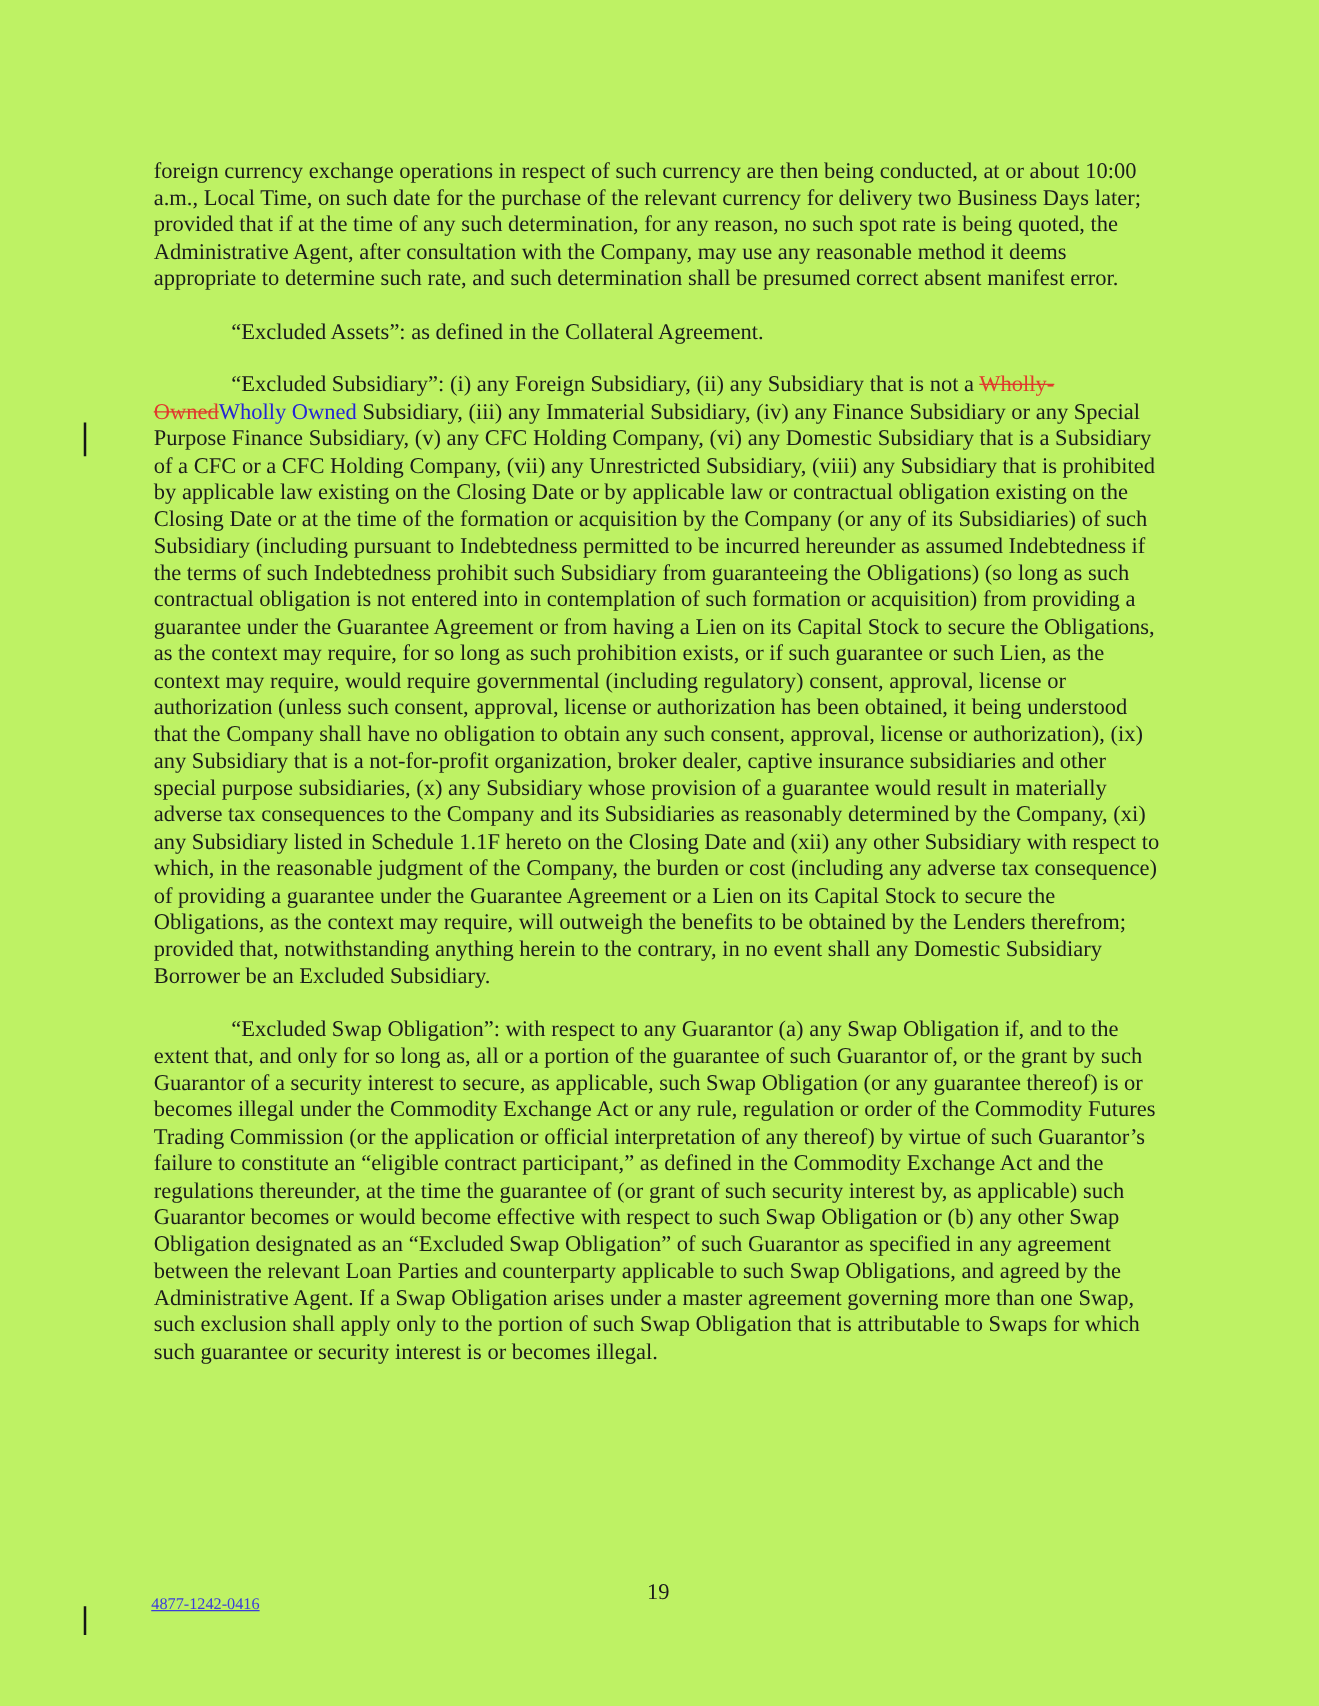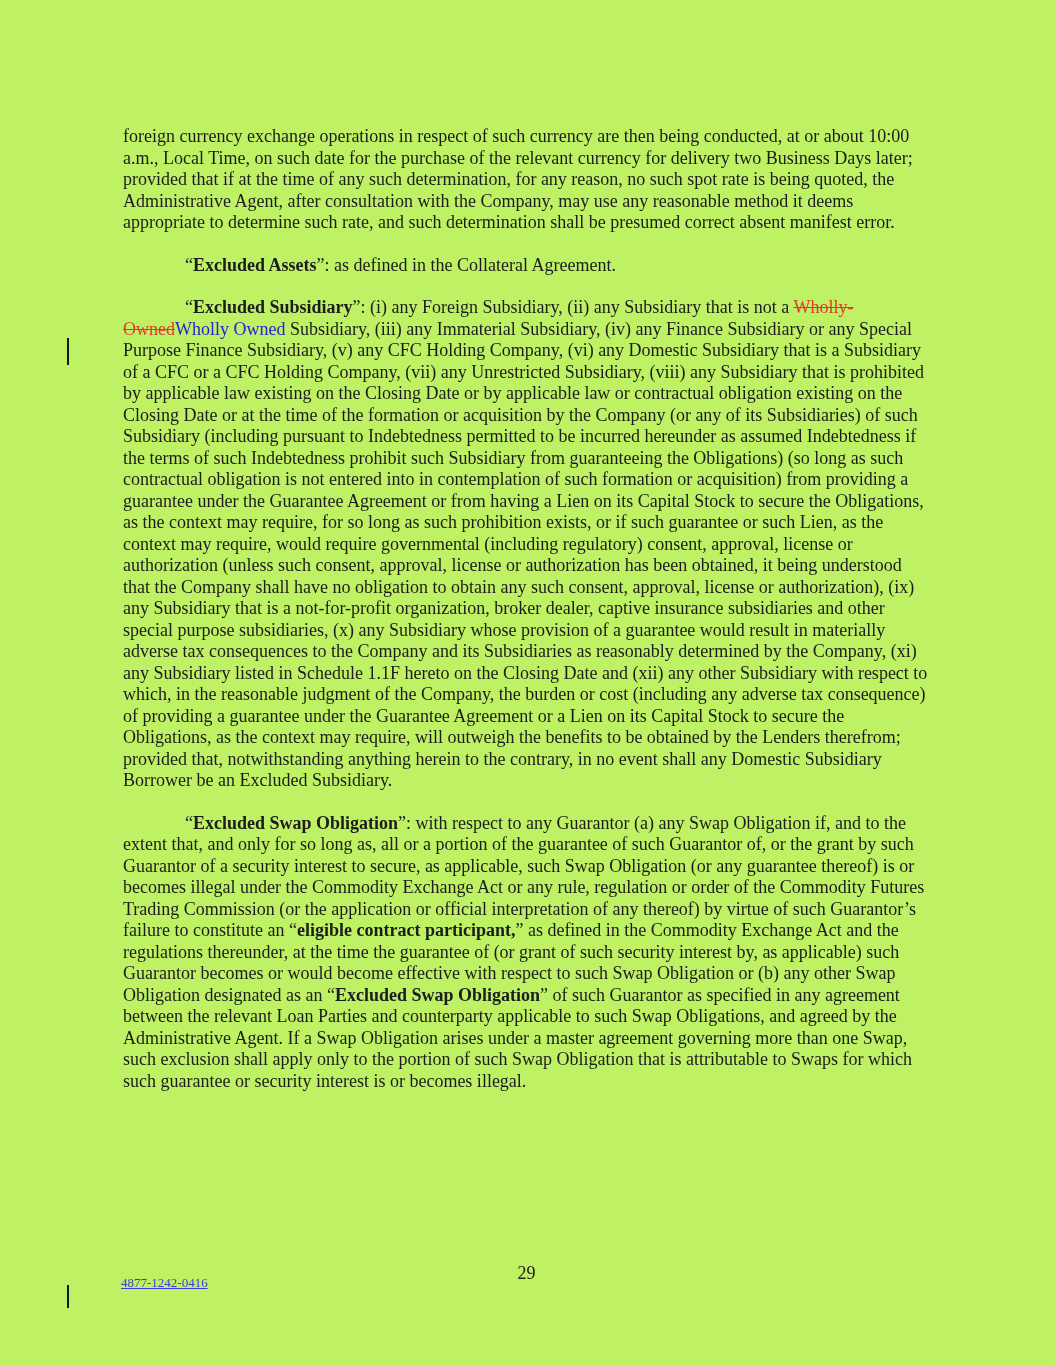--- a/index.html
+++ b/index.html
@@ -24,21 +24,21 @@
     font-size: 18px;
     line-height: 21.5px;
     text-align: left;
   }
   .body-text p {
     margin: 0 0 21px 0;
   }
   .body-text p.indent {
     text-indent: 62px;
   }
-  .run-bold { font-weight: bold; }
+  .run-bold { font-weight: normal; }
   .run-deletion {
     color: var(--del-color, #e03a2e);
     text-decoration: line-through;
   }
   .run-insertion {
     color: var(--ins-color, #2424d6);
   }
   .change-bar {
     position: absolute;
     left: 67px;
@@ -73,15 +73,15 @@
   <div class="change-bar bar-1"></div>
   <div class="change-bar bar-2"></div>
 
   <div class="body-text">
       <p><span>foreign currency exchange operations in respect of such currency are then being conducted, at or about 10:00 a.m., Local Time, on such date for the purchase of the relevant currency for delivery two Business Days later; provided that if at the time of any such determination, for any reason, no such spot rate is being quoted, the Administrative Agent, after consultation with the Company, may use any reasonable method it deems appropriate to determine such rate, and such determination shall be presumed correct absent manifest error.</span></p>
       <p class="indent"><span>“</span><span class="run-bold">Excluded Assets</span><span>”: as defined in the Collateral Agreement.</span></p>
       <p class="indent"><span>“</span><span class="run-bold">Excluded Subsidiary</span><span>”: (i) any Foreign Subsidiary, (ii) any Subsidiary that is not a </span><span class="run-deletion">Wholly-Owned</span><span class="run-insertion">Wholly Owned</span><span> Subsidiary, (iii) any Immaterial Subsidiary, (iv) any Finance Subsidiary or any Special Purpose Finance Subsidiary, (v) any CFC Holding Company, (vi) any Domestic Subsidiary that is a Subsidiary of a CFC or a CFC Holding Company, (vii) any Unrestricted Subsidiary, (viii) any Subsidiary that is prohibited by applicable law existing on the Closing Date or by applicable law or contractual obligation existing on the Closing Date or at the time of the formation or acquisition by the Company (or any of its Subsidiaries) of such Subsidiary (including pursuant to Indebtedness permitted to be incurred hereunder as assumed Indebtedness if the terms of such Indebtedness prohibit such Subsidiary from guaranteeing the Obligations) (so long as such contractual obligation is not entered into in contemplation of such formation or acquisition) from providing a guarantee under the Guarantee Agreement or from having a Lien on its Capital Stock to secure the Obligations, as the context may require, for so long as such prohibition exists, or if such guarantee or such Lien, as the context may require, would require governmental (including regulatory) consent, approval, license or authorization (unless such consent, approval, license or authorization has been obtained, it being understood that the Company shall have no obligation to obtain any such consent, approval, license or authorization), (ix) any Subsidiary that is a not-for-profit organization, broker dealer, captive insurance subsidiaries and other special purpose subsidiaries, (x) any Subsidiary whose provision of a guarantee would result in materially adverse tax consequences to the Company and its Subsidiaries as reasonably determined by the Company, (xi) any Subsidiary listed in Schedule 1.1F hereto on the Closing Date and (xii) any other Subsidiary with respect to which, in the reasonable judgment of the Company, the burden or cost (including any adverse tax consequence) of providing a guarantee under the Guarantee Agreement or a Lien on its Capital Stock to secure the Obligations, as the context may require, will outweigh the benefits to be obtained by the Lenders therefrom; provided that, notwithstanding anything herein to the contrary, in no event shall any Domestic Subsidiary Borrower be an Excluded Subsidiary.</span></p>
       <p class="indent"><span>“</span><span class="run-bold">Excluded Swap Obligation</span><span>”: with respect to any Guarantor (a) any Swap Obligation if, and to the extent that, and only for so long as, all or a portion of the guarantee of such Guarantor of, or the grant by such Guarantor of a security interest to secure, as applicable, such Swap Obligation (or any guarantee thereof) is or becomes illegal under the Commodity Exchange Act or any rule, regulation or order of the Commodity Futures Trading Commission (or the application or official interpretation of any thereof) by virtue of such Guarantor’s failure to constitute an “</span><span class="run-bold">eligible contract participant,</span><span>” as defined in the Commodity Exchange Act and the regulations thereunder, at the time the guarantee of (or grant of such security interest by, as applicable) such Guarantor becomes or would become effective with respect to such Swap Obligation or (b) any other Swap Obligation designated as an “</span><span class="run-bold">Excluded Swap Obligation</span><span>” of such Guarantor as specified in any agreement between the relevant Loan Parties and counterparty applicable to such Swap Obligations, and agreed by the Administrative Agent. If a Swap Obligation arises under a master agreement governing more than one Swap, such exclusion shall apply only to the portion of such Swap Obligation that is attributable to Swaps for which such guarantee or security interest is or becomes illegal.</span></p>
     </div>
 
-  <div class="page-number">29</div>
+  <div class="page-number">19</div>
   <div class="doc-id">4877-1242-0416</div>
 </div>
 
 </body></html>

